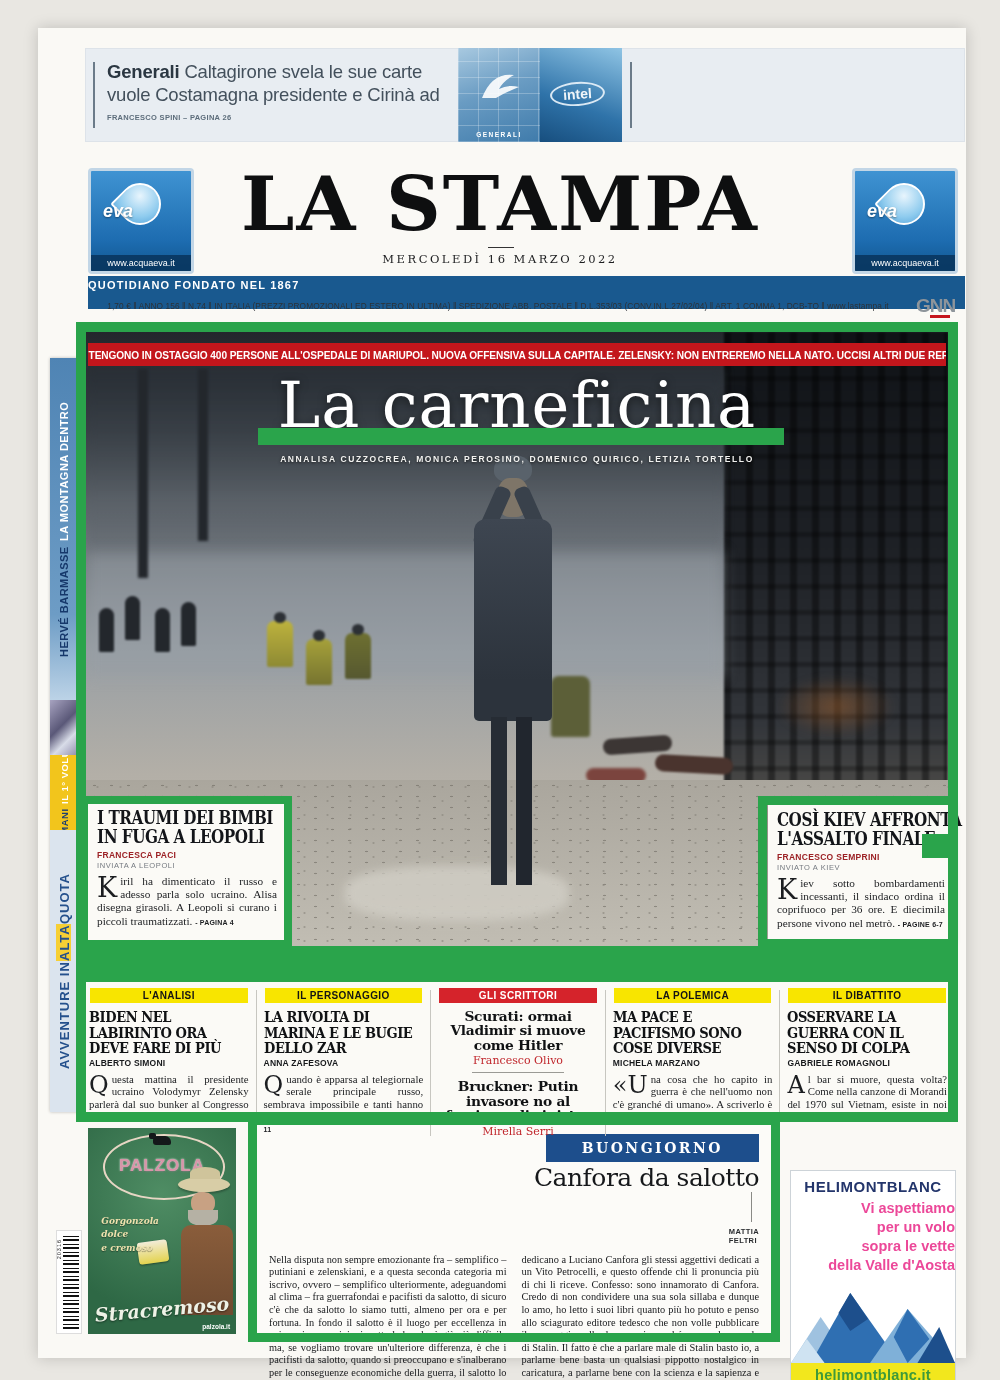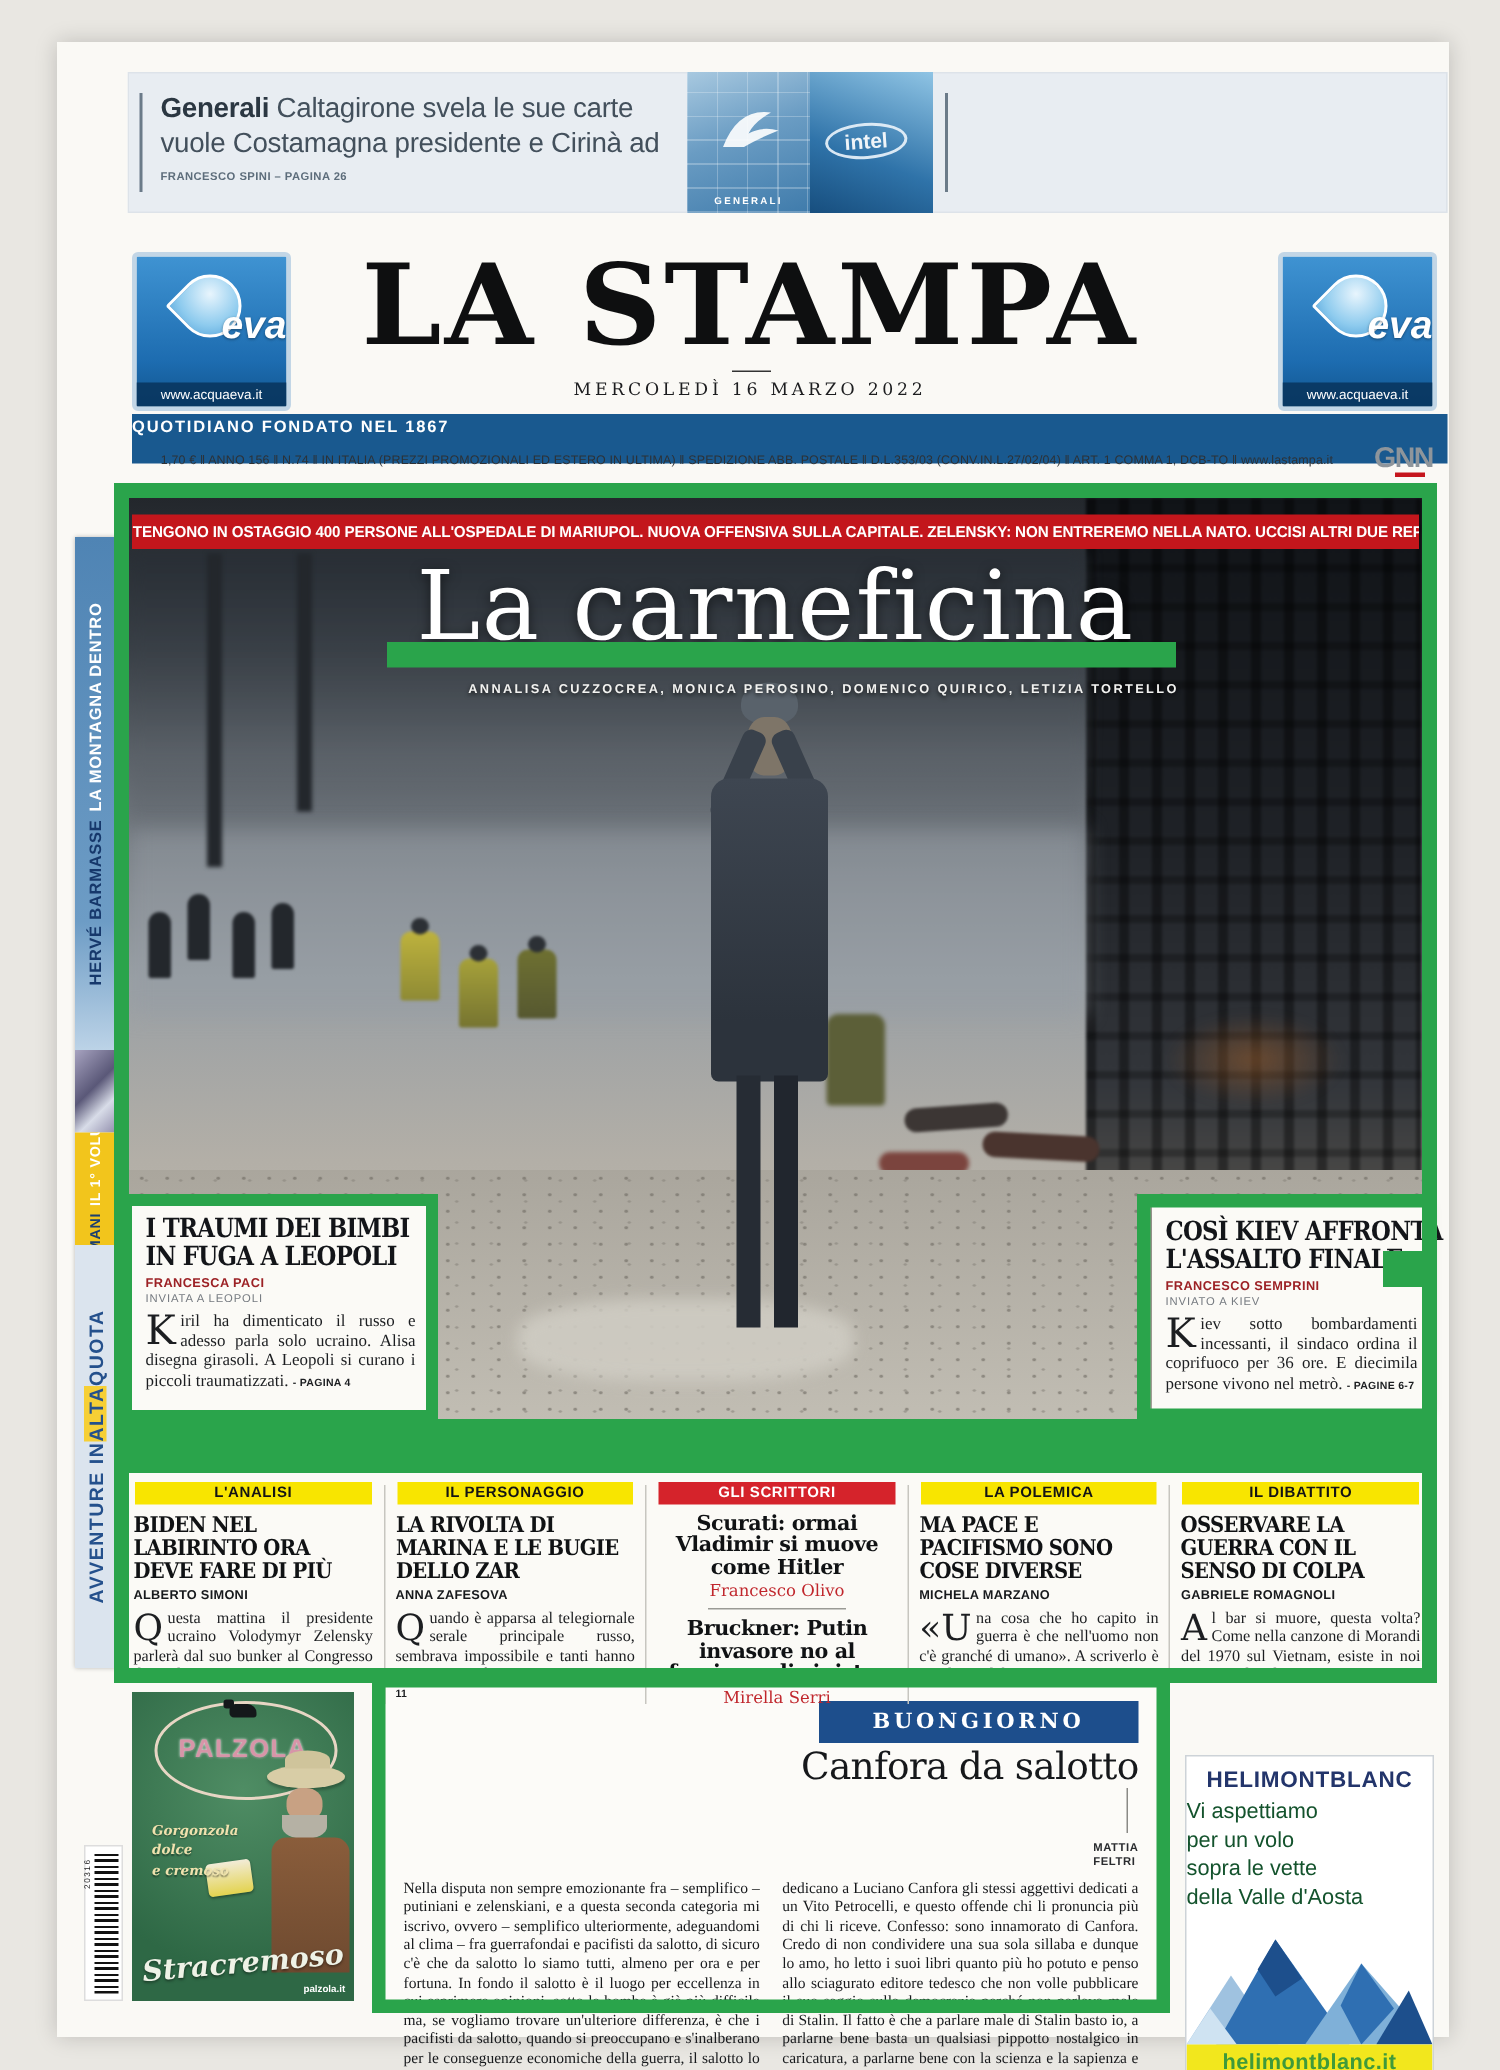--- a/index.html
+++ b/index.html
@@ -20,21 +20,21 @@
   .topimg.generali{background:linear-gradient(160deg,#a8c9e0,#6a9cc3 45%,#3f7bab);}
   .topimg.intel{background:linear-gradient(200deg,#8fc4e4,#2f73a9 60%,#174e7e);}
   .topimg .cap{position:absolute;bottom:4px;width:100%;text-align:center;color:#fff;font-size:6.5px;letter-spacing:1.5px;font-weight:700;}
   .intel-oval{position:absolute;top:34px;left:10px;color:#fff;font-weight:700;font-size:14px;border:2px solid #e8f2fa;border-radius:50%;padding:2px 11px;transform:rotate(-4deg);opacity:.92;text-transform:lowercase;}
   .gen-grid{position:absolute;inset:0;background:repeating-linear-gradient(90deg,rgba(255,255,255,.25) 0 1px,transparent 1px 20px),repeating-linear-gradient(0deg,rgba(255,255,255,.25) 0 1px,transparent 1px 16px);}
 
   
   .eva{top:168px;width:100px;height:100px;border:3px solid #c2d6e6;background:linear-gradient(180deg,#3f93d2 0%,#1d6cb0 70%,#11568f 100%);border-radius:4px;overflow:hidden;}
   .eva.leftpos{left:88px;} .eva.rightpos{left:852px;}
   .eva .drop{position:absolute;left:28px;top:12px;width:38px;height:38px;background:radial-gradient(circle at 35% 35%,#e8f5fd,#8ecbee 60%,#4e9fd8);border-radius:50% 50% 50% 2px;transform:rotate(45deg);border:2px solid #fff;}
-  .eva .brand{position:absolute;left:0;top:30px;width:100%;text-align:right;color:#fff;font-weight:700;font-style:italic;font-size:26px;text-shadow:0 1px 2px rgba(0,0,0,.4);}
+  .eva .brand{position:absolute;left:12px;top:30px;width:100%;text-align:left;color:#fff;font-weight:700;font-style:italic;font-size:18px;text-shadow:0 1px 2px rgba(0,0,0,.4);}
   .eva .url{position:absolute;bottom:0;width:100%;background:rgba(8,52,92,.85);color:#fff;font-size:9px;text-align:center;padding:3px 0;}
   .mast-title{left:190px;top:160px;width:620px;text-align:center;font-family:"DejaVu Serif",serif;font-weight:900;font-size:73px;letter-spacing:2px;color:#0e0f10;transform:scale(1.04,1.02);transform-origin:center top;white-space:nowrap;}
   .mast-dash{left:488px;top:247px;width:26px;height:1px;background:#333;}
   .mast-date{left:295px;top:252px;width:410px;text-align:center;font-family:"DejaVu Serif",serif;font-size:11.5px;letter-spacing:2.5px;color:#1c1d1f;}
   .founded{left:88px;top:276px;width:877px;height:33px;background:#19598f;color:#fff;font-weight:700;font-size:11px;letter-spacing:1.2px;text-align:left;line-height:19px;}
   .priceline{left:88px;top:301px;width:820px;font-size:8.3px;color:#2d3237;text-align:center;letter-spacing:.1px;}
   .gnn{left:916px;top:295px;font-weight:800;font-size:19px;color:#8e959b;letter-spacing:-1px;}
   .gnn::after{content:"";display:block;width:20px;height:3px;background:#c5161d;margin-left:14px;margin-top:-2px;}
 
   
@@ -88,21 +88,21 @@
   .body1{left:60%;top:66%;width:8%;height:2.6%;background:#3c3634;border-radius:9px;transform:rotate(-4deg);filter:blur(1px);}
   .body2{left:66%;top:69%;width:9%;height:2.8%;background:#4a342e;border-radius:9px;transform:rotate(3deg);filter:blur(1px);}
   .body3{left:58%;top:71%;width:7%;height:2.4%;background:#6e2a24;border-radius:9px;opacity:.8;filter:blur(1.5px);}
   .soldier{left:54%;top:56%;width:4.5%;height:10%;background:#5c5f38;border-radius:8px 8px 3px 3px;filter:blur(1.5px);}
   .ph-rubble{left:0;bottom:0;width:100%;height:27%;background:linear-gradient(180deg,#aaa69d,#c1bdb3);}
   .ph-rubble::before{content:"";position:absolute;inset:0;background-image:radial-gradient(#6e6a62 1.1px,transparent 1.6px),radial-gradient(#8a867d 1px,transparent 1.5px);background-size:17px 11px,23px 14px;opacity:.6;}
   .ph-pile{left:30%;bottom:4%;width:26%;height:9%;background:#cfccc3;border-radius:40%;filter:blur(5px);opacity:.9;}
   .banner{left:2px;top:11px;right:2px;height:23px;background:#c3161c;color:#fff;z-index:5;overflow:hidden;display:flex;align-items:center;justify-content:center;}
   .banner span{font-weight:700;font-size:10.5px;letter-spacing:-0.1px;white-space:nowrap;transform:scaleX(.965);}
   .mainhead{left:0;top:36px;width:100%;text-align:center;z-index:6;font-family:"DejaVu Serif",serif;font-size:64px;color:#fff;text-shadow:0 2px 8px rgba(0,0,0,.55);letter-spacing:1px;}
-  .mainby{left:0;top:122px;width:100%;text-align:center;z-index:6;color:#f2f2f0;font-size:8.5px;font-weight:700;letter-spacing:1.6px;text-shadow:0 1px 3px rgba(0,0,0,.7);padding-left:32px;}
+  .mainby{left:0;top:122px;width:100%;text-align:center;z-index:6;color:#f2f2f0;font-size:8.5px;font-weight:700;letter-spacing:1.6px;text-shadow:0 1px 3px rgba(0,0,0,.7);}
 
   
   .wbox{background:#fbfaf6;z-index:10;padding:7px 9px;box-sizing:border-box;box-shadow:0 0 6px rgba(0,0,0,.35);}
   .wbox-left{left:88px;top:802px;width:198px;height:140px;}
   .wbox-right{left:768px;top:804px;width:186px;height:138px;}
   .box-h{font-family:"DejaVu Serif",serif;font-weight:700;font-size:16px;line-height:1.07;color:#131519;letter-spacing:-0.5px;transform:scale(.95,1.1);transform-origin:left top;white-space:nowrap;}
   .box-author{font-size:8.5px;font-weight:800;color:#9c2125;margin-top:7px;letter-spacing:.3px;}
   .box-role{font-size:7.5px;color:#73远7a;color:#757a80;letter-spacing:.6px;margin-top:1px;}
   .news-body{font-family:"Liberation Serif",serif;font-size:11.3px;line-height:1.16;text-align:justify;color:#1c1e21;margin-top:5px;}
   .dropcap{float:left;font-family:"DejaVu Serif",serif;font-size:27px;line-height:.85;padding:2px 3px 0 0;font-weight:400;}
@@ -145,21 +145,21 @@
   .buon{left:257px;top:1125px;width:514px;height:208px;background:#fcfbf8;z-index:5;padding:9px 12px;box-sizing:border-box;}
   .buon-head{display:flex;align-items:flex-end;flex-direction:column;}
   .buon-label{background:#1d4e8c;color:#fff;font-family:"DejaVu Serif",serif;font-weight:700;font-size:14px;letter-spacing:2.5px;padding:6px 36px;}
   .buon-title{margin-left:auto;font-family:"DejaVu Serif",serif;font-size:25px;color:#16181b;letter-spacing:-0.5px;line-height:1;padding-top:3px;}
   .buon-sep{width:1px;height:30px;background:#8a8a86;margin:2px 7px 0 9px;}
   .buon-author{font-size:7.5px;font-weight:800;color:#2a2c2f;line-height:1.25;padding-top:5px;letter-spacing:.4px;}
   .buon-body{margin-top:8px;column-count:2;column-gap:15px;font-family:"Liberation Serif",serif;font-size:10.35px;line-height:1.215;text-align:justify;color:#17191c;}
 
   .heli{left:790px;top:1170px;width:166px;height:218px;background:#fff;border:1px solid #cdd3d8;z-index:5;box-sizing:border-box;overflow:hidden;}
   .heli-brand{margin-top:7px;text-align:center;font-weight:800;font-size:15px;letter-spacing:.5px;color:#23356b;}
-  .heli-line{text-align:left;color:#14532d;font-weight:400;font-size:14.5px;line-height:1.3;}
+  .heli-line{text-align:right;color:#ec4899;font-weight:700;font-size:14.5px;line-height:1.3;}
   .heli-mtn{position:absolute;left:0;bottom:24px;width:100%;height:84px;}
   .heli-url{position:absolute;left:0;bottom:0;width:100%;height:24px;background:#f2e71d;color:#3f9a3a;font-weight:800;font-size:14.5px;text-align:center;line-height:24px;letter-spacing:.3px;}
 </style>
 </head>
 <body>
 
 <div class="abs paper"></div>
 
 <div class="abs topbox left">
   <div class="vrule"></div>

